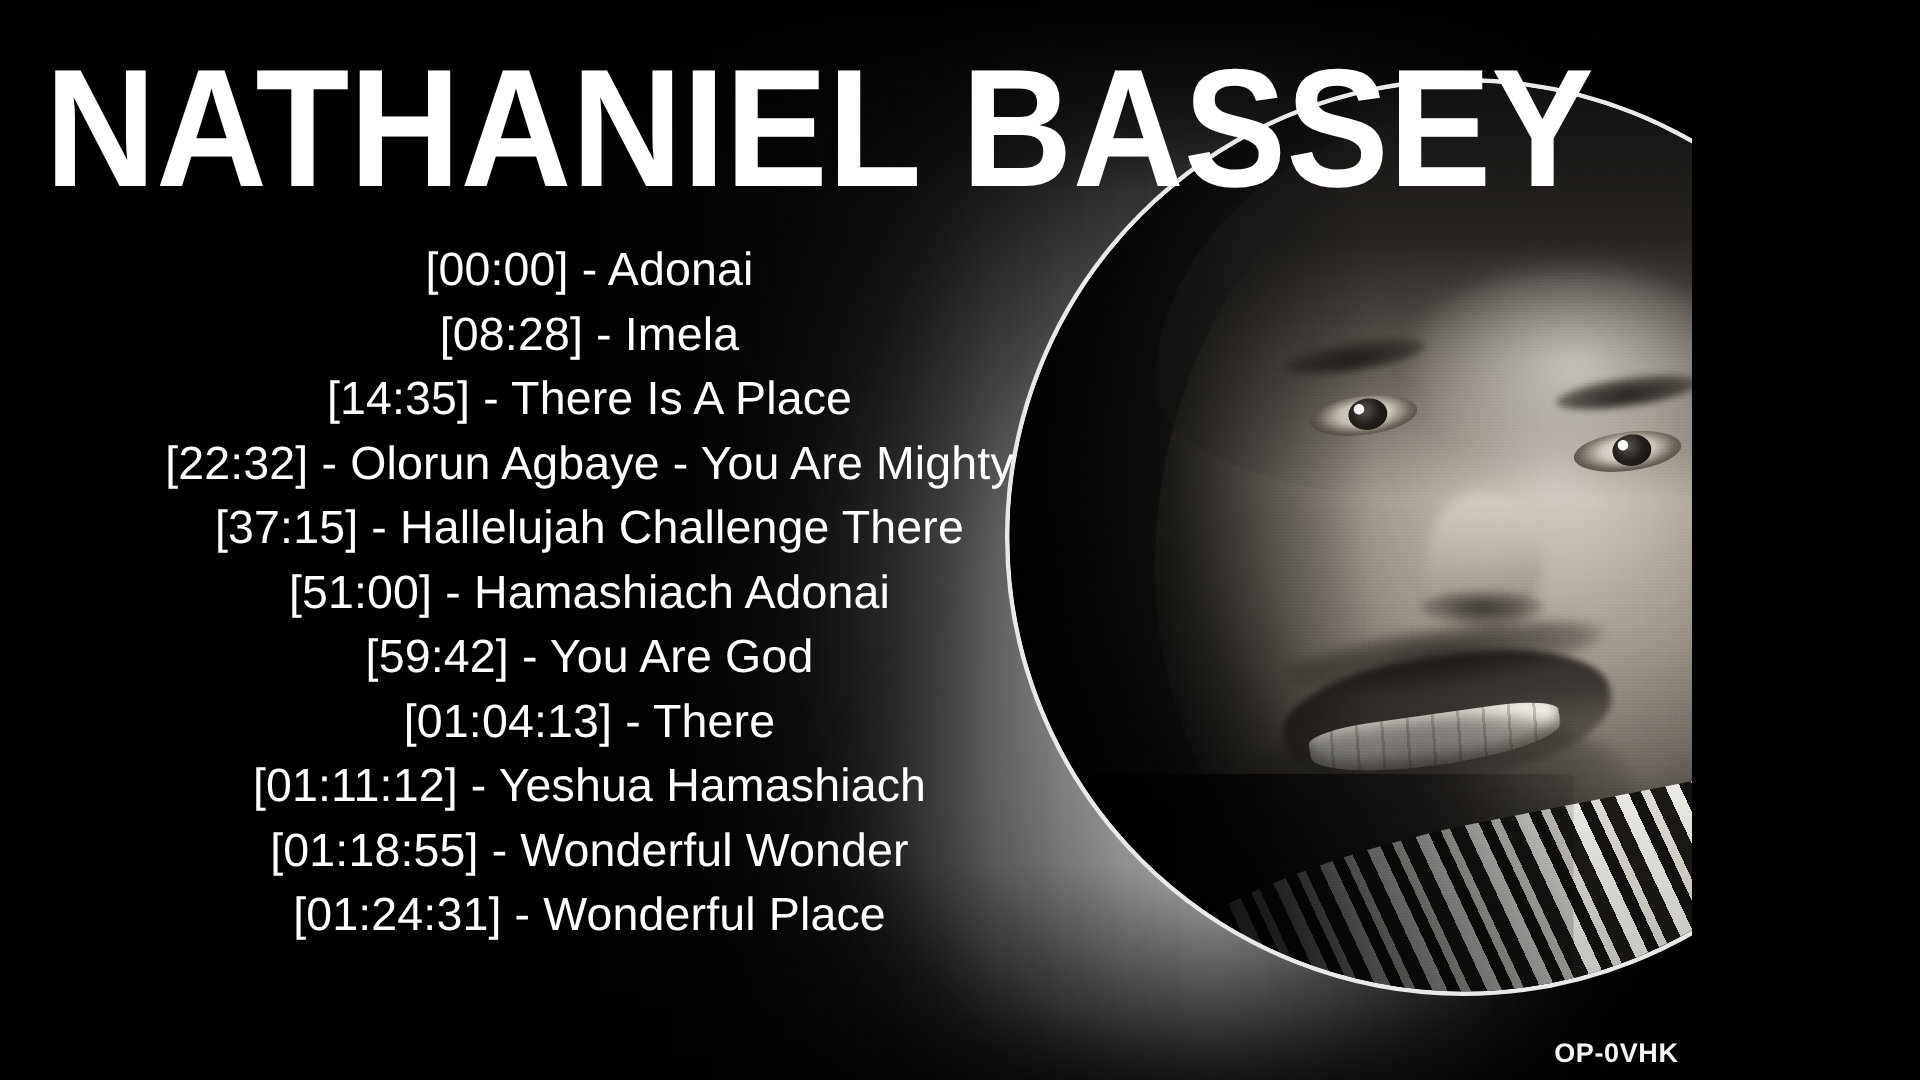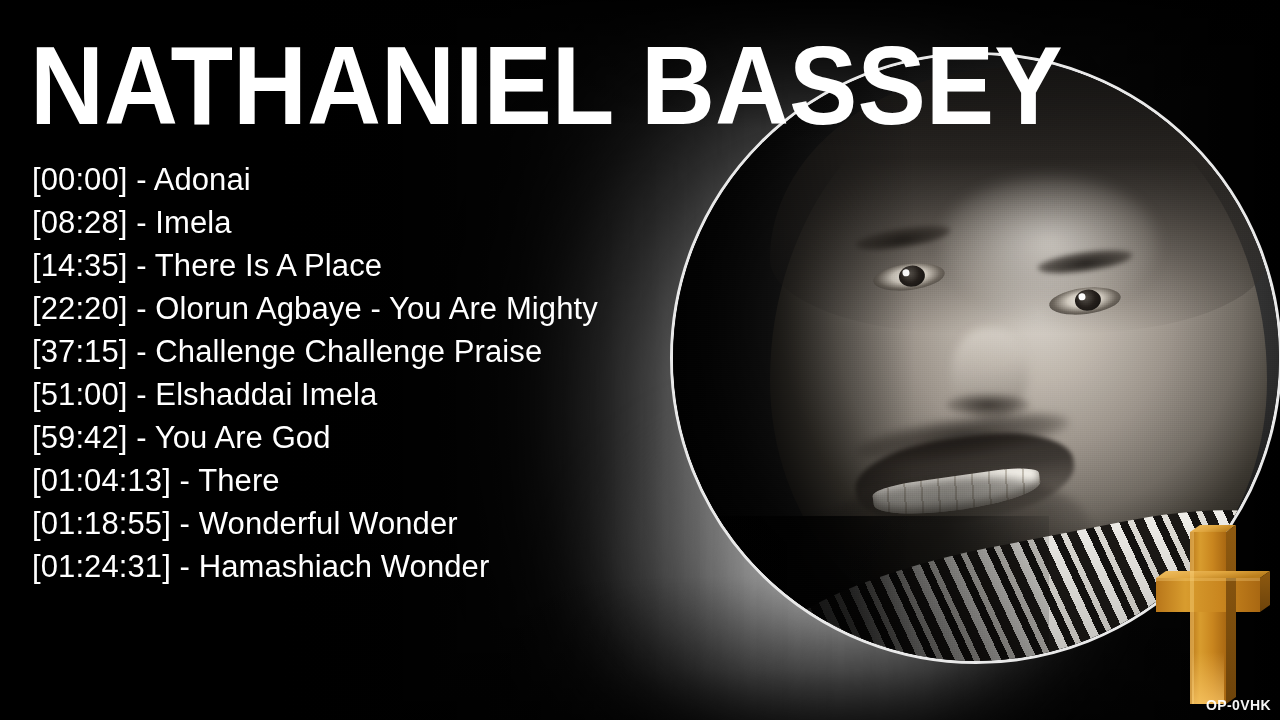--- a/index.html
+++ b/index.html
@@ -6,24 +6,25 @@
     margin: 0;
     padding: 0;
     background: #000;
   }
   body {
     font-family: "Liberation Sans", sans-serif;
   }
 
   #thumbnail {
     position: relative;
-    width: 1280px;
+    width: 1128px;
     height: 720px;
     overflow: hidden;
     background: #000;
+    text-align: center;
   }
 
   
   .bg-base {
     position: absolute;
     inset: 0;
     background: #0a0a0a;
   }
   
   .bg-glow {
@@ -353,21 +354,21 @@
     letter-spacing: 0px;
     transform: scaleX(0.915);
     transform-origin: left top;
     white-space: nowrap;
     z-index: 6;
   }
 
   
   .tracklist {
     position: absolute;
-    left: 32px;
+    left: 48px;
     top: 158px;
     width: 690px;
     z-index: 5;
     overflow: hidden;
   }
   .track {
     color: #ffffff;
     font-family: "Liberation Sans", sans-serif;
     font-size: 31px;
     line-height: 43px;
@@ -386,21 +387,21 @@
     z-index: 7;
   }
 
   
   .watermark {
     position: absolute;
     right: 9px;
     bottom: 7px;
     color: #ffffff;
     font-family: "Liberation Sans", sans-serif;
-    font-size: 14px;
+    font-size: 18px;
     font-weight: 700;
     letter-spacing: 0.4px;
     z-index: 9;
     opacity: 0.96;
   }
 </style>
 </head>
 <body>
 
 <div id="thumbnail">
@@ -445,27 +446,28 @@
       <div class="p-tone"></div>
     </div>
   </div>
 
   <div class="title">NATHANIEL BASSEY</div>
 
   <div class="tracklist">
     <div class="track">[00:00] - Adonai</div>
     <div class="track">[08:28] - Imela</div>
     <div class="track">[14:35] - There Is A Place</div>
-    <div class="track">[22:20] - Olorun Agbaye - You Are Mighty</div>
-    <div class="track">[37:15] - Challenge Challenge Praise</div>
-    <div class="track">[51:00] - Elshaddai Imela</div>
+    <div class="track">[22:32] - Olorun Agbaye - You Are Mighty</div>
+    <div class="track">[37:15] - Hallelujah Challenge There</div>
+    <div class="track">[51:00] - Hamashiach Adonai</div>
     <div class="track">[59:42] - You Are God</div>
     <div class="track">[01:04:13] - There</div>
+    <div class="track">[01:11:12] - Yeshua Hamashiach</div>
     <div class="track">[01:18:55] - Wonderful Wonder</div>
-    <div class="track">[01:24:31] - Hamashiach Wonder</div>
+    <div class="track">[01:24:31] - Wonderful Place</div>
   </div>
 
   <div class="cross">
     <svg viewBox="0 0 120 188" width="120" height="188" aria-hidden="true">
       <defs>
         <linearGradient id="gface" x1="0" y1="0" x2="1" y2="0">
           <stop offset="0%" stop-color="#b8761a"></stop>
           <stop offset="28%" stop-color="#d89c2e"></stop>
           <stop offset="62%" stop-color="#c9861f"></stop>
           <stop offset="100%" stop-color="#a96812"></stop>

